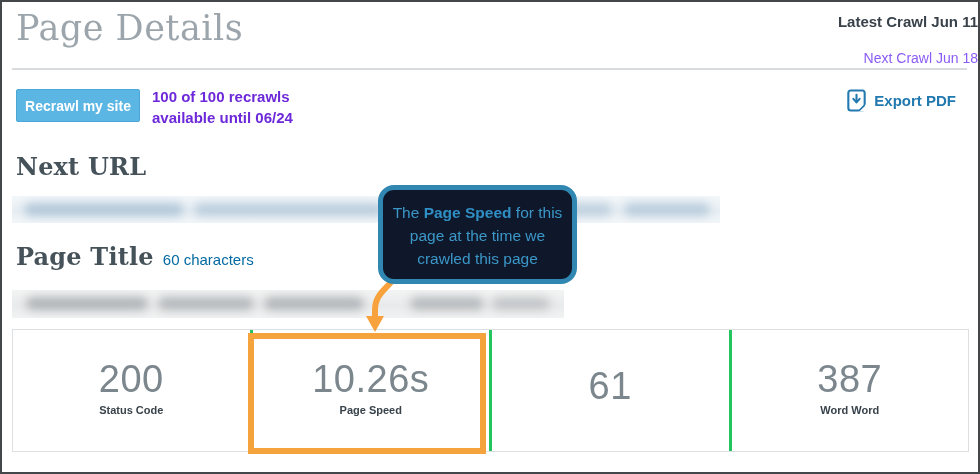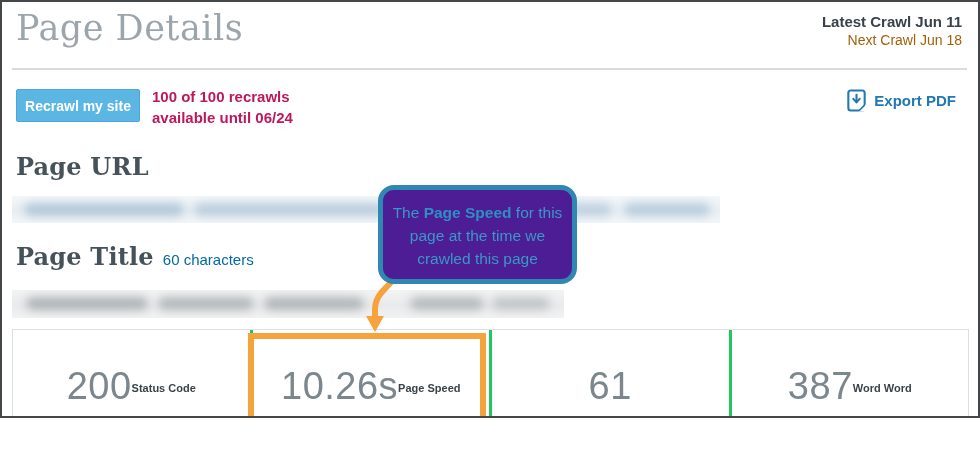--- a/index.html
+++ b/index.html
@@ -1,42 +1,42 @@
 <!DOCTYPE html>
 <html><head>
 <meta charset="utf-8">
 <style>
   * { margin:0; padding:0; box-sizing:border-box; }
   html,body { width:980px; height:474px; background:#fff; font-family:"Liberation Sans", sans-serif; }
   .page {
-    position:relative; width:980px; height:418px;
+    position:relative; width:980px; height:474px;
     border:2px solid #43474a; background:#fff; overflow:hidden;
   }
   
   .page-title {
     position:absolute; left:14px; top:6px;
     font-family:"DejaVu Serif", serif; font-size:35px; font-weight:400;
     color:#9ba5ab; letter-spacing:0.5px;
   }
-  .crawl-info { position:absolute; right:16px; top:11px; text-align:right; }
+  .crawl-info { position:absolute; right:0; top:11px; text-align:right; }
   .crawl-latest { font-size:15px; font-weight:700; color:#39424a; }
-  .crawl-next   { font-size:14px; font-weight:400; color:#a16207; margin-top:2px; }
+  .crawl-next   { font-size:14px; font-weight:400; color:#8b5cf6; margin-top:20px; }
   .header-divider {
     position:absolute; left:10px; right:11px; top:66px; height:2px; background:#d9dcde;
   }
   
   .recrawl-btn {
     position:absolute; left:14px; top:87px; width:124px; height:33px;
     background:#5bb6e4; border:1px solid #4ba7d8; border-radius:2px;
     color:#fff; font-family:"Liberation Sans", sans-serif; font-size:14px; font-weight:700;
     cursor:pointer;
   }
   .recrawl-text {
     position:absolute; left:150px; top:84px;
-    font-size:15px; font-weight:700; color:#be185d; line-height:21px;
+    font-size:15px; font-weight:700; color:#6d28d9; line-height:21px;
   }
   .export-link {
     position:absolute; right:22px; top:87px;
     display:flex; align-items:center; gap:8px;
     color:#2279b0; font-size:15px; font-weight:700; text-decoration:none; cursor:pointer;
   }
   
   .section-heading {
     position:absolute; font-family:"DejaVu Serif", serif;
     font-size:24px; font-weight:700; color:#46525a; letter-spacing:0.2px;
@@ -52,33 +52,33 @@
   .bar-url   { left:10px; top:194px; width:708px; height:27px;
                background:linear-gradient(180deg,#f3f7fa 0%,#e7eef3 55%,#f2f6f9 100%); }
   .bar-title { left:10px; top:288px; width:552px; height:28px;
                background:linear-gradient(180deg,#f2f3f3 0%,#e9eaeb 55%,#f1f2f2 100%); }
   .smudge { position:absolute; top:7px; height:13px; border-radius:8px; filter:blur(5px); }
   .bar-url   .smudge { background:#7da0be; }
   .bar-title .smudge { background:#70787e; }
   
   .callout {
     position:absolute; left:376px; top:183px; width:199px; height:99px;
-    background:#4c1d95; border:5px solid #3087b1; border-radius:16px; z-index:5;
+    background:#0f172a; border:5px solid #3087b1; border-radius:16px; z-index:5;
     display:flex; align-items:center; justify-content:center; text-align:center;
     color:#3b97c8; font-size:15.5px; line-height:23px; padding:2px 8px 0 8px;
   }
   .callout b { font-weight:700; color:#2f8ec4; }
   .callout-arrow { position:absolute; left:355px; top:276px; z-index:4; }
   
   .metric-row {
     position:absolute; left:10px; top:327px; width:957px; height:123px;
     border:1px solid #dde0e2; display:flex; background:#fff;
   }
   .metric-cell {
-    flex:1; display:flex; flex-direction:row; align-items:center;
+    flex:1; display:flex; flex-direction:column; align-items:center;
     justify-content:center; padding-bottom:8px;
   }
   .metric-cell + .metric-cell { border-left:3px solid #22c55e; }
   .metric-value { font-size:38px; color:#7b868d; letter-spacing:0.5px; }
   .metric-label { font-size:11px; font-weight:700; color:#39434b; margin-top:3px; }
   .highlight-box {
     position:absolute; left:246px; top:331px; width:238px; height:121px;
     border:6px solid #f5a33c; z-index:6; pointer-events:none; background:transparent;
   }
 </style>
@@ -105,21 +105,21 @@
         <rect x="1.4" y="1.4" width="17.2" height="21.2" rx="2.6" fill="none" stroke="#2279b0" stroke-width="2.2"></rect>
         <line x1="10" y1="6" x2="10" y2="13.2" stroke="#2279b0" stroke-width="2.2" stroke-linecap="round"></line>
         <path d="M6.7 10.3 L10 14 L13.3 10.3" fill="none" stroke="#2279b0" stroke-width="2.2" stroke-linecap="round" stroke-linejoin="round"></path>
         <path d="M12.4 23.6 L20 16 L20 23.6 Z" fill="#ffffff"></path>
         <path d="M13.4 22 L18 17.4" stroke="#2279b0" stroke-width="1.8" stroke-linecap="round"></path>
       </svg>
     </span>
     <span>Export PDF</span>
   </div>
 
-  <div class="section-heading h-url">Page URL</div>
+  <div class="section-heading h-url">Next URL</div>
   <div class="blur-bar bar-url">
     <div class="smudge" style="left:12px;  width:160px; opacity:.50;"></div>
     <div class="smudge" style="left:182px; width:190px; opacity:.42;"></div>
     <div class="smudge" style="left:382px; width:118px; opacity:.48;"></div>
     <div class="smudge" style="left:512px; width:88px;  opacity:.38;"></div>
     <div class="smudge" style="left:612px; width:86px;  opacity:.44;"></div>
   </div>
 
   <div class="section-heading h-title">
     <span>Page Title</span><span class="title-hint">60 characters</span>

